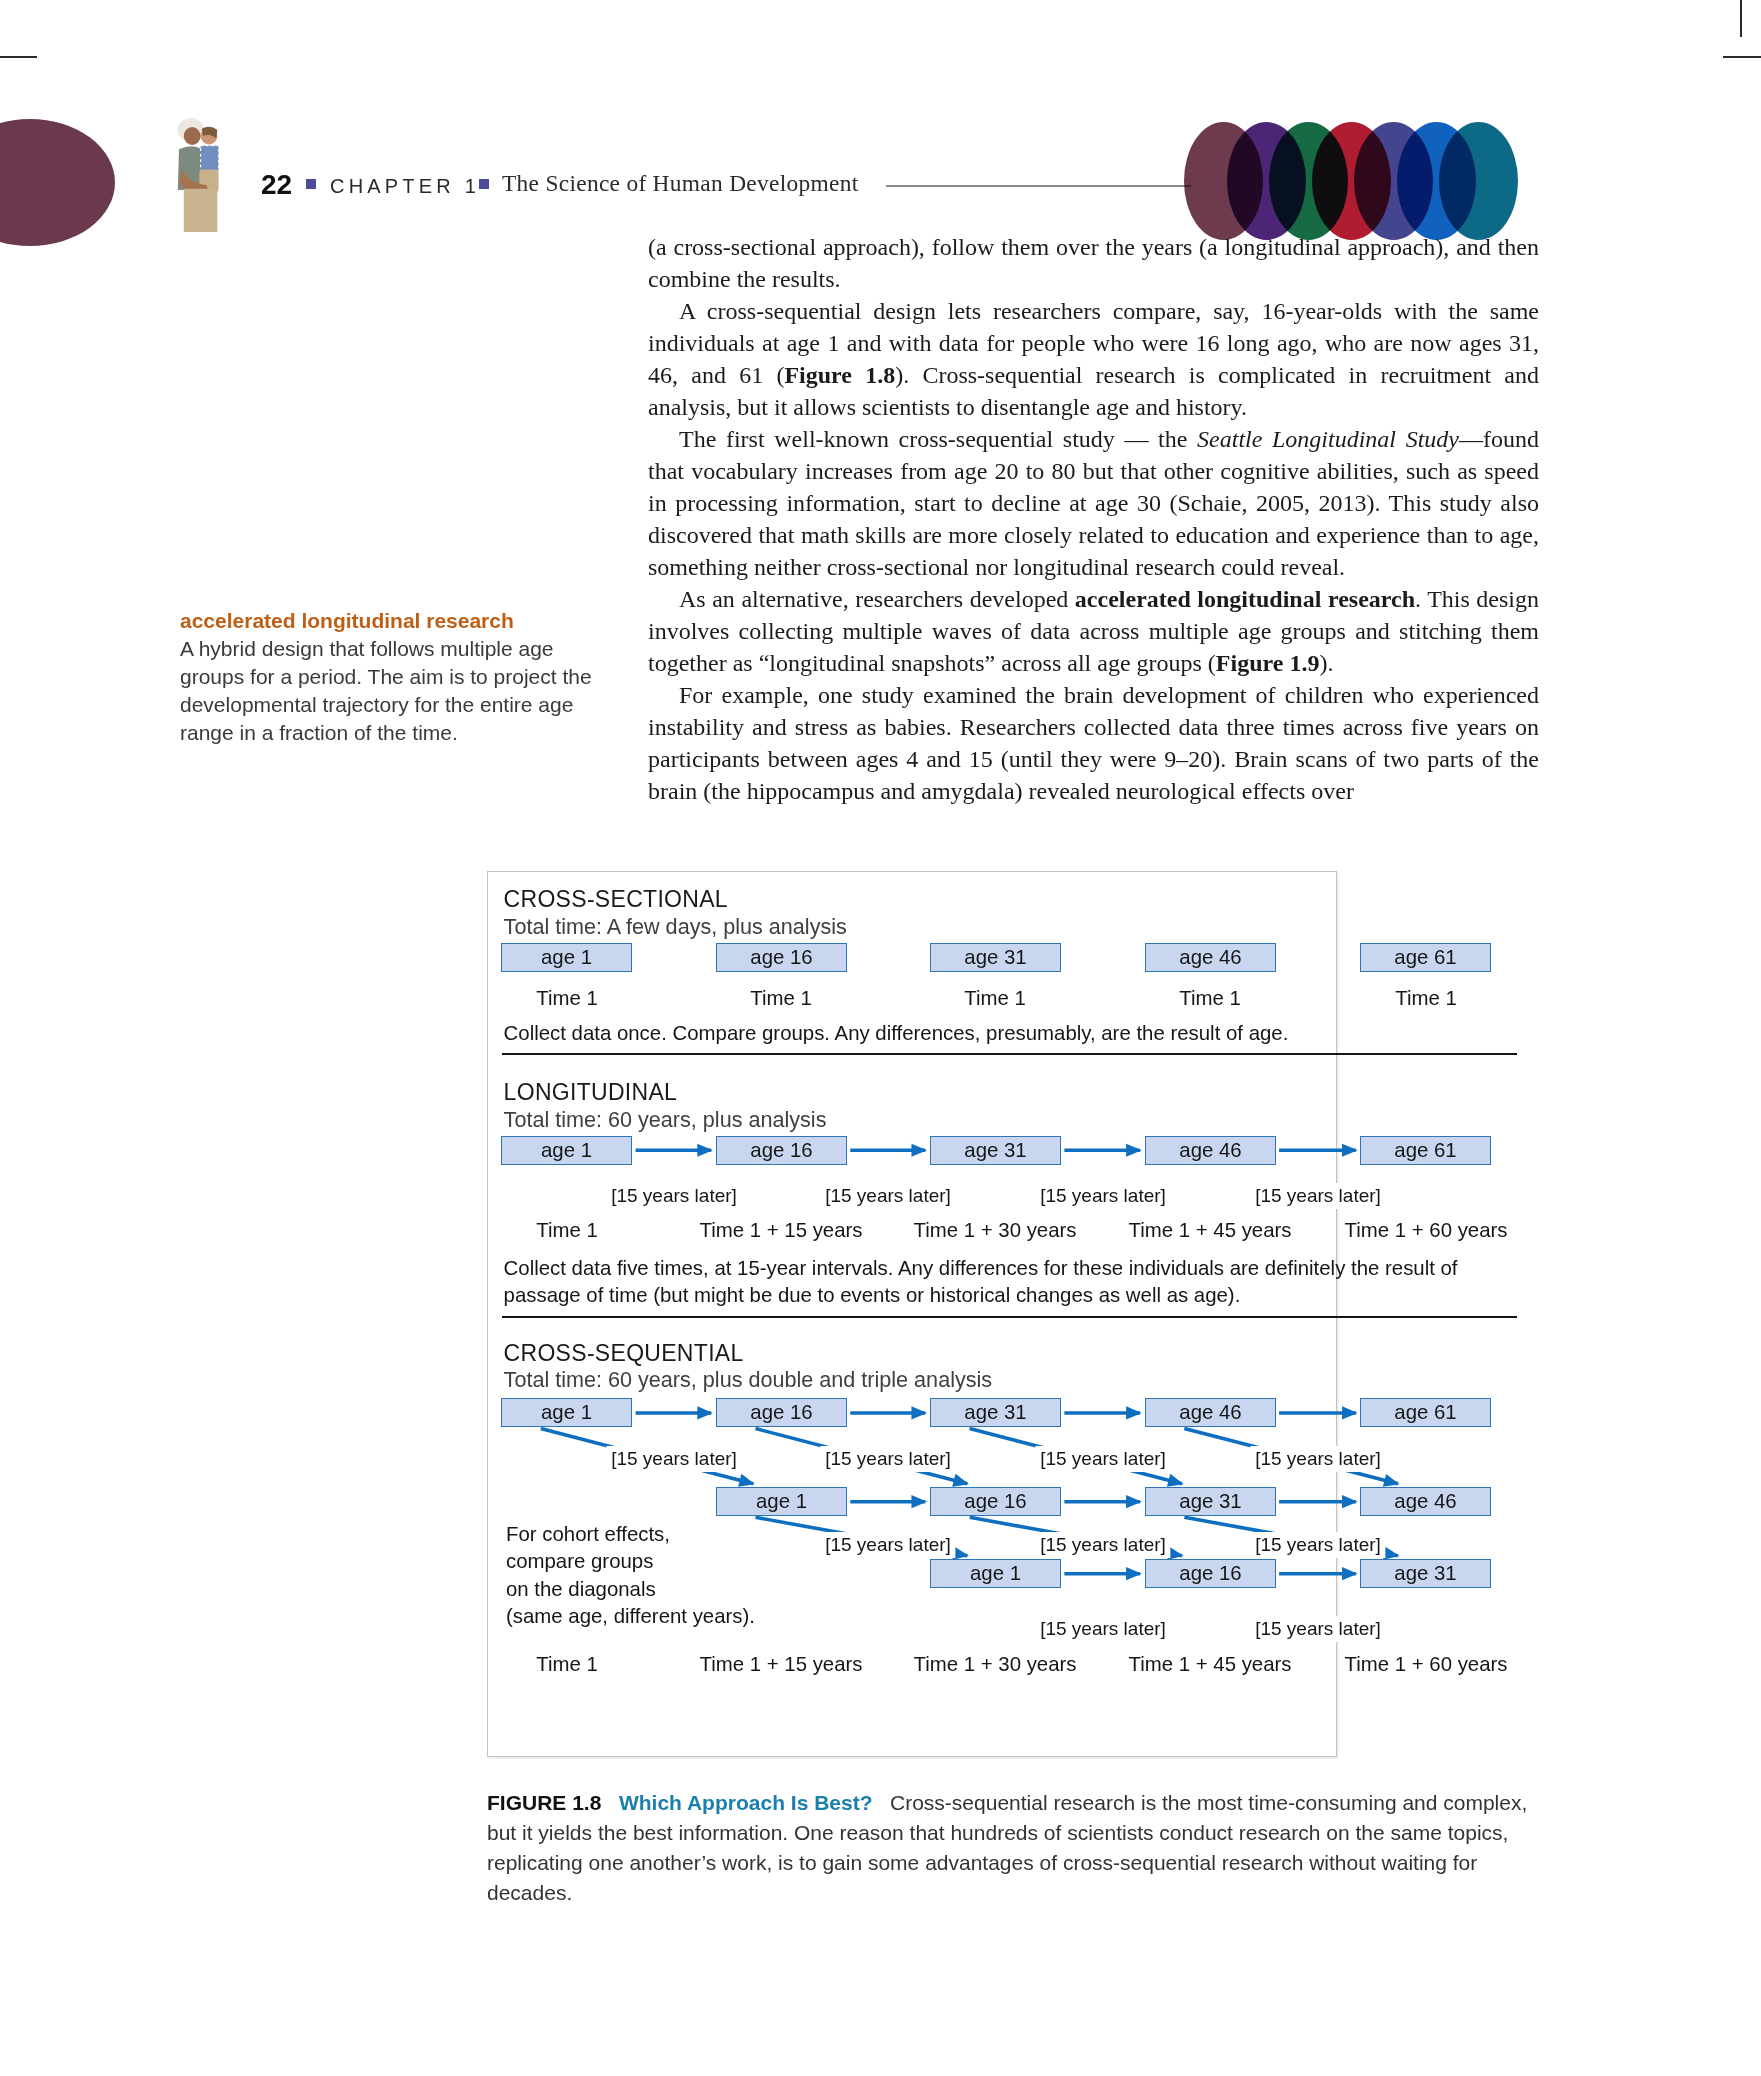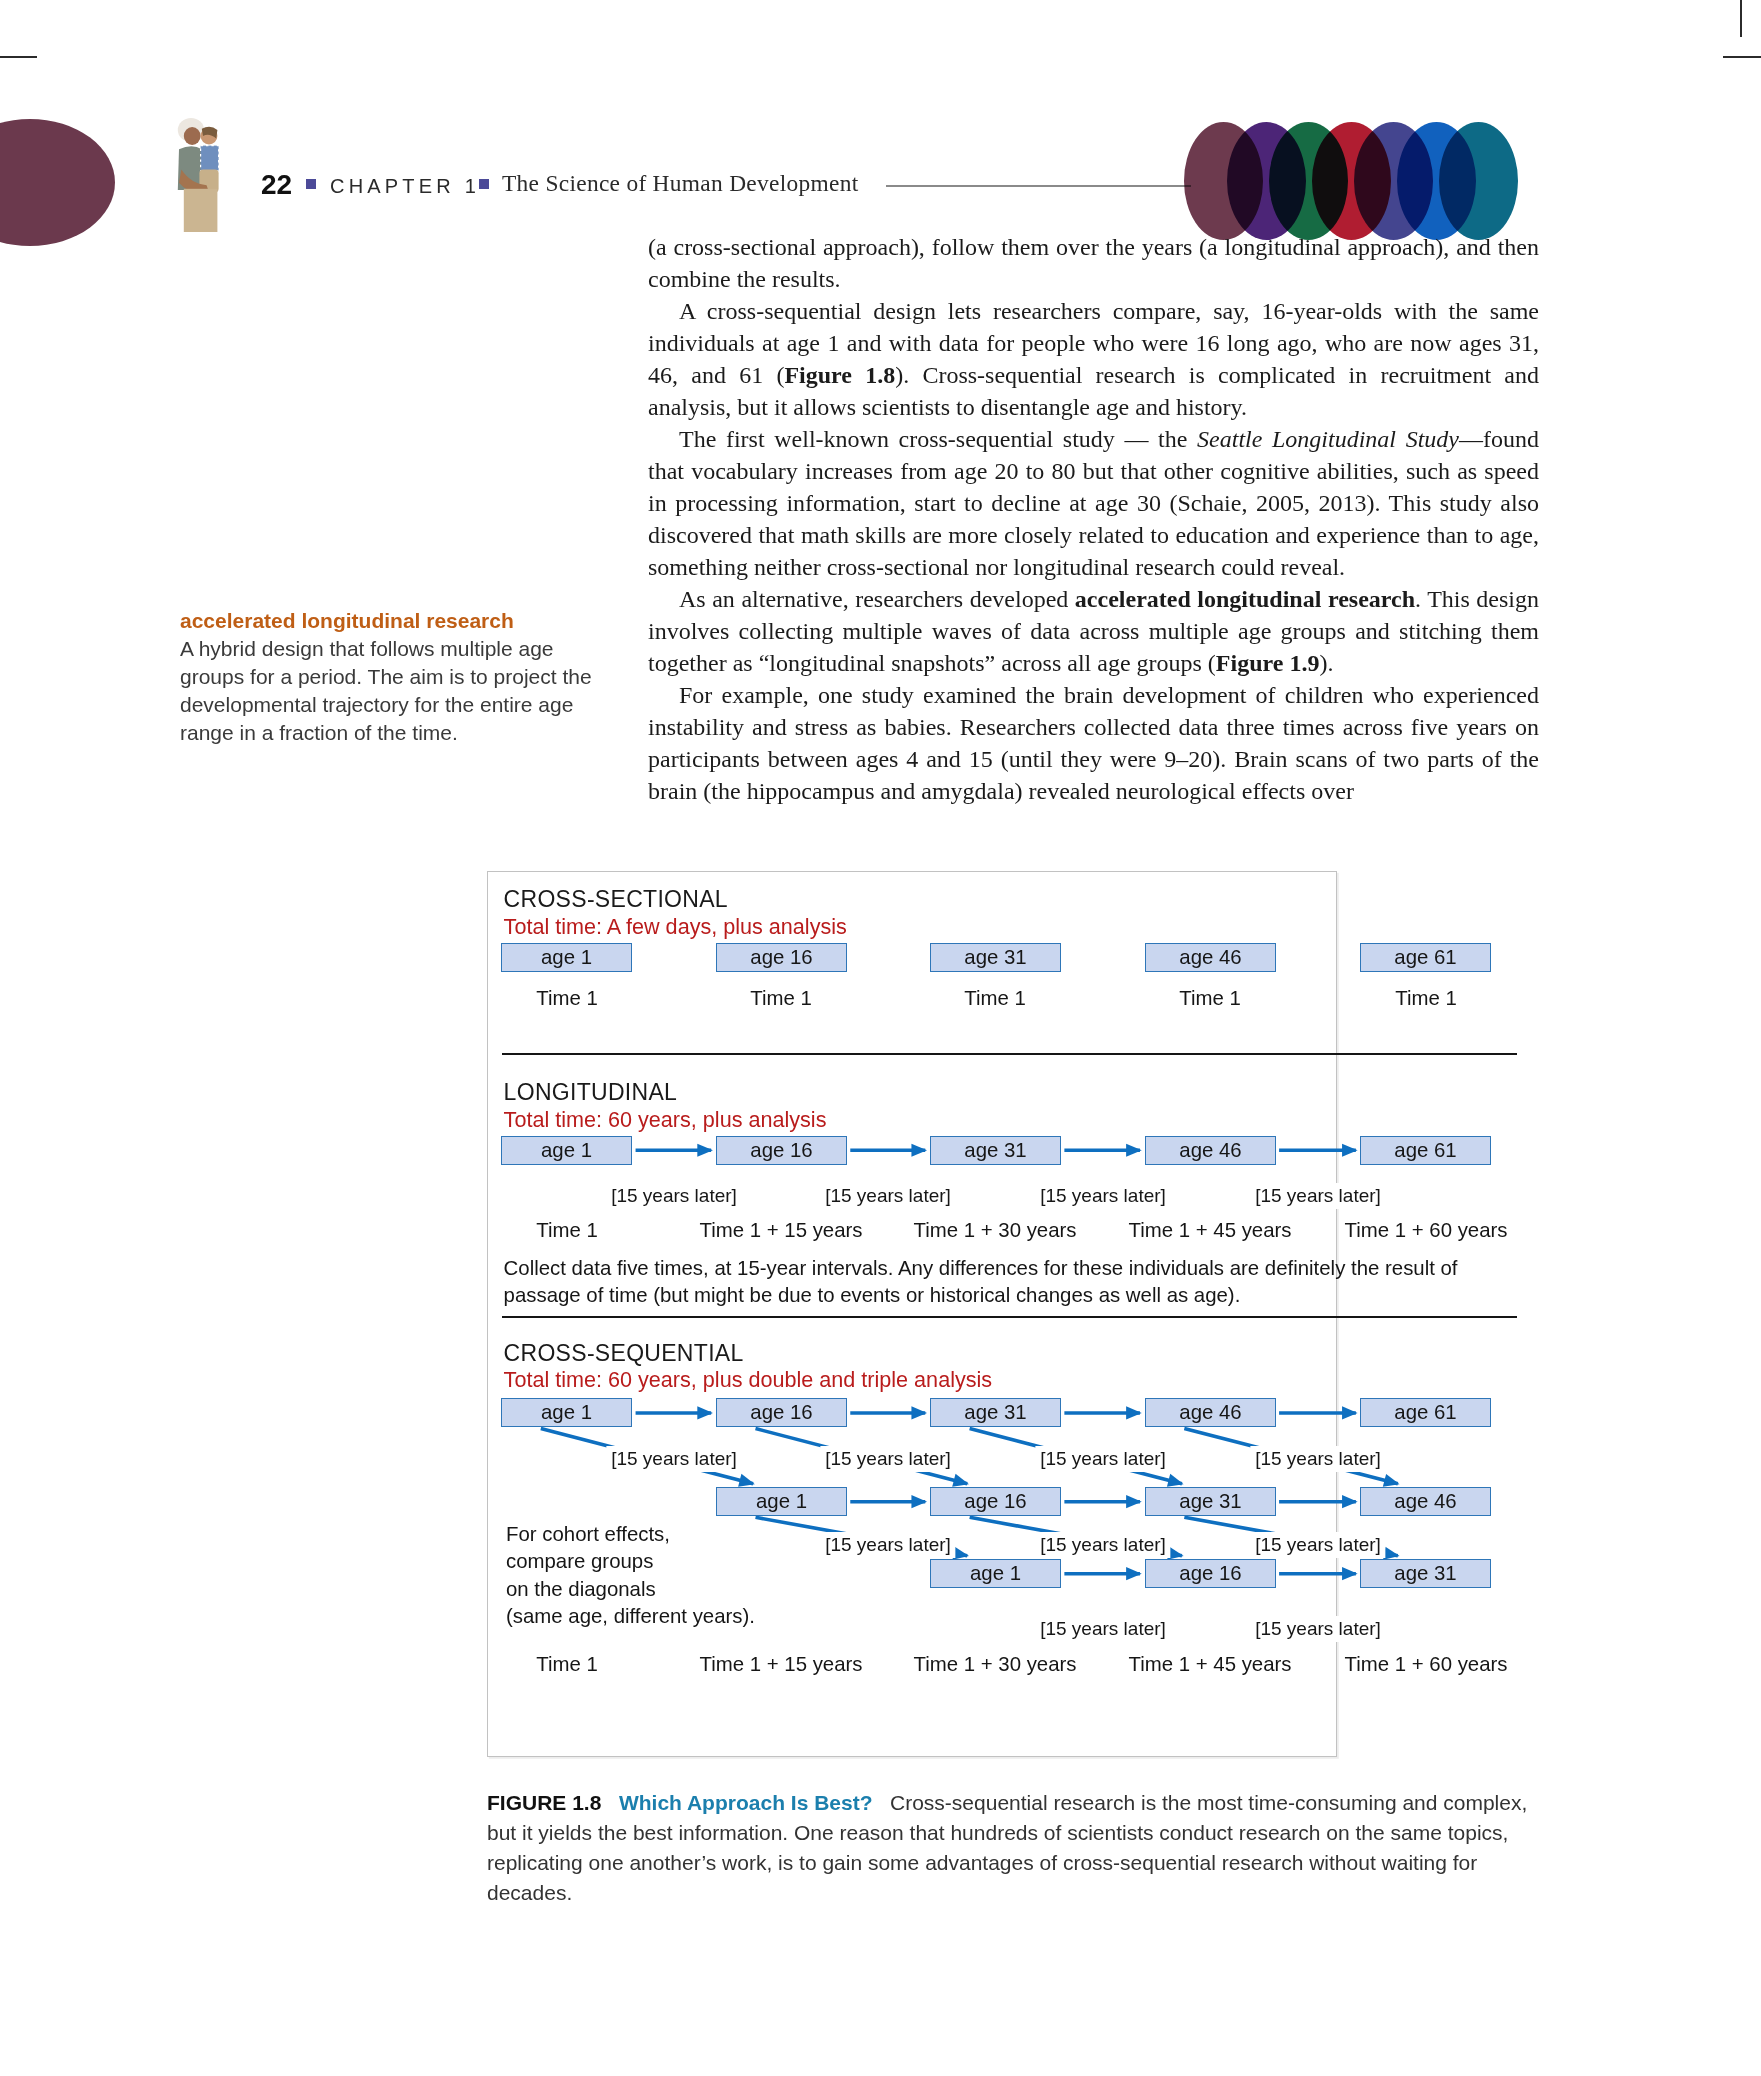--- a/index.html
+++ b/index.html
@@ -38,21 +38,21 @@
   .margin-note{position:absolute;left:180px;top:607px;width:414px;font-size:21px;line-height:28px;}
   .margin-note .term{color:#bf5e15;font-weight:bold;}
   .margin-note .def{color:#3a3a3a;}
 
   
   .figure-box{position:absolute;left:487px;top:871px;width:850px;height:886px;
     background:#fff;border:1.2px solid #c2c2c2;box-sizing:border-box;
     box-shadow:1.8px 1.8px 0 rgba(0,0,0,0.07);}
   .fig-inner{position:absolute;left:0;top:0;width:1052px;height:884px;}
   .sec-title{position:absolute;left:15.6px;font-size:23px;color:#1a1a1a;letter-spacing:0.3px;}
-  .sec-sub{position:absolute;left:15.6px;font-size:21.6px;color:#b91c1c;}
+  .sec-sub{position:absolute;left:15.6px;font-size:21.6px;color:#404040;}
   .divider{position:absolute;left:14.4px;width:1015px;height:2.4px;background:#151515;}
   .agebox{position:absolute;width:131px;height:29px;background:#c9d6ef;
     border:1.8px solid #2e76b8;box-sizing:border-box;display:flex;align-items:center;
     justify-content:center;font-size:20.4px;color:#161616;}
   .c0{left:13px;}.c1{left:228px;}.c2{left:442px;}.c3{left:657px;}.c4{left:872px;}
   .tlabel{position:absolute;transform:translateX(-50%);white-space:nowrap;
     font-size:20.4px;color:#161616;}
   .ilabel{position:absolute;transform:translateX(-50%);white-space:nowrap;
     font-size:19px;color:#161616;background:#fff;padding:1.8px 4.8px;}
   .fig-cap{position:absolute;left:15.6px;width:1013px;font-size:20.4px;line-height:27px;color:#161616;}
@@ -177,20 +177,21 @@
   <div class="agebox c2" style="top:71px;">age 31</div>
   <div class="agebox c3" style="top:71px;">age 46</div>
   <div class="agebox c4" style="top:71px;">age 61</div>
 
   <div class="tlabel" style="left:79px;top:115px;">Time 1</div>
   <div class="tlabel" style="left:293px;top:115px;">Time 1</div>
   <div class="tlabel" style="left:507px;top:115px;">Time 1</div>
   <div class="tlabel" style="left:722px;top:115px;">Time 1</div>
   <div class="tlabel" style="left:938px;top:115px;">Time 1</div>
 
+  <div class="fig-cap" style="top:148px;">Collect data once. Compare groups. Any differences, presumably, are the result of age.</div>
   <div class="divider" style="top:181px;"></div>
 
   <div class="sec-title" style="top:207px;">LONGITUDINAL</div>
   <div class="sec-sub" style="top:235px;">Total time: 60 years, plus analysis</div>
 
   <div class="agebox c0" style="top:264px;">age 1</div>
   <div class="agebox c1" style="top:264px;">age 16</div>
   <div class="agebox c2" style="top:264px;">age 31</div>
   <div class="agebox c3" style="top:264px;">age 46</div>
   <div class="agebox c4" style="top:264px;">age 61</div>

